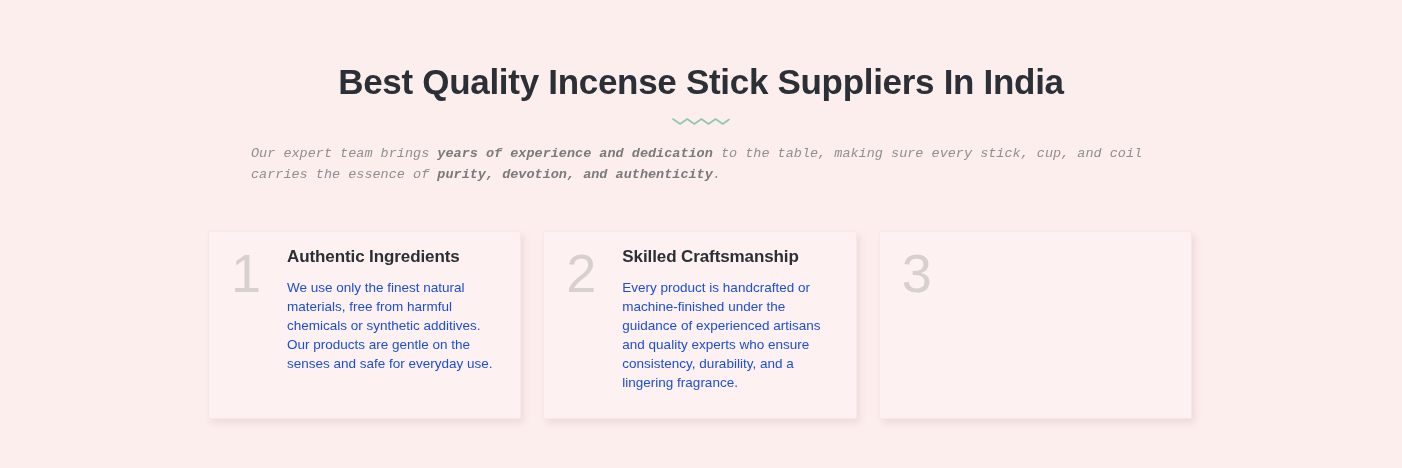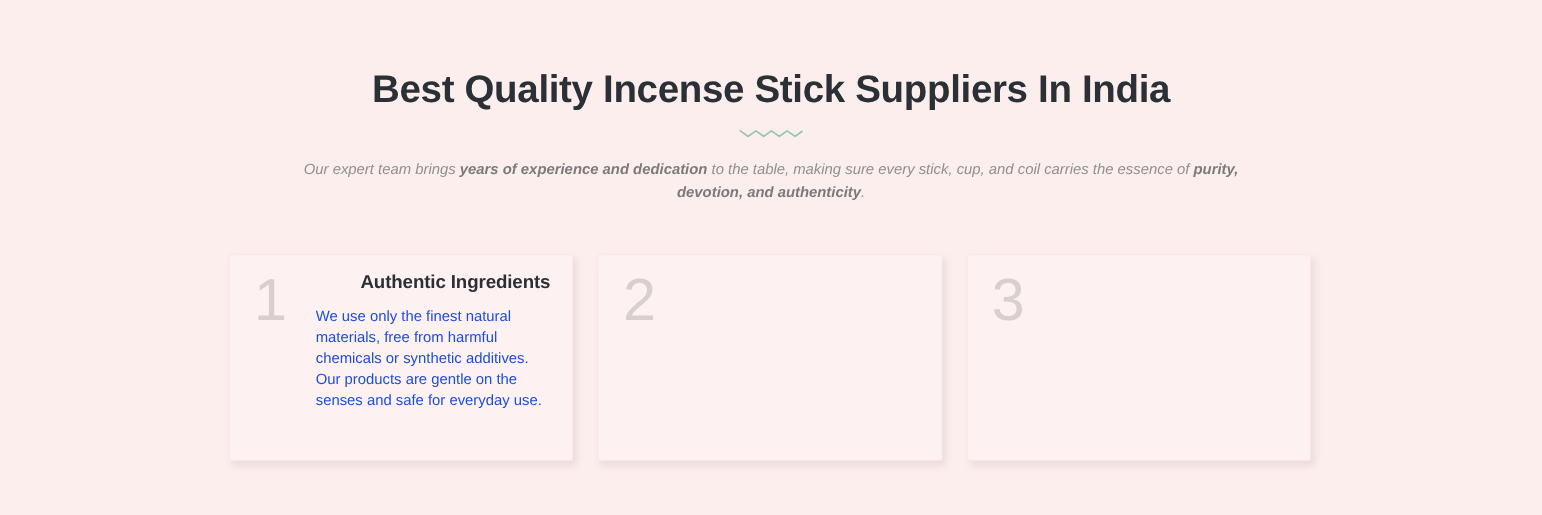--- a/index.html
+++ b/index.html
@@ -48,25 +48,26 @@
     height: 18px;
   }
   .divider svg { display: block; }
 
   
   .section-subtitle {
     position: absolute;
     top: 143px;
     left: 251px;
     width: 900px;
-    text-align: center;
+    text-align: left;
     font-size: 13.5px;
     font-style: italic;
     line-height: 21px;
     color: #8f8f8f;
+    font-family: Liberation Mono, monospace;
   }
   .section-subtitle b {
     font-weight: 700;
     font-style: italic;
     color: #7a7a7a;
   }
 
   
   .cards {
     position: absolute;
@@ -106,21 +107,20 @@
     margin-left: 56px;
   }
 
   .card-title {
     font-size: 17px;
     font-weight: 700;
     color: #2b2f36;
     line-height: 22px;
     margin-bottom: 10px;
     letter-spacing: -0.1px;
-    text-align: right;
   }
 
   .card-3 .card-title {
     font-size: 13.5px;
     line-height: 18px;
     margin-bottom: 13px;
     letter-spacing: 0.1px;
   }
 
   .card-text {
@@ -152,20 +152,22 @@
       <div class="card-number">1</div>
       <div class="card-body">
         <div class="card-title">Authentic Ingredients</div>
         <div class="card-text">We use only the finest natural materials, free from harmful chemicals or synthetic additives. Our products are gentle on the senses and safe for everyday use.</div>
       </div>
     </div>
 
     <div class="card card-2">
       <div class="card-number">2</div>
       <div class="card-body">
+        <div class="card-title">Skilled Craftsmanship</div>
+        <div class="card-text">Every product is handcrafted or machine-finished under the guidance of experienced artisans and quality experts who ensure consistency, durability, and a lingering fragrance.</div>
       </div>
     </div>
 
     <div class="card card-3">
       <div class="card-number">3</div>
     </div>
 
   </div>
 </div>
 

